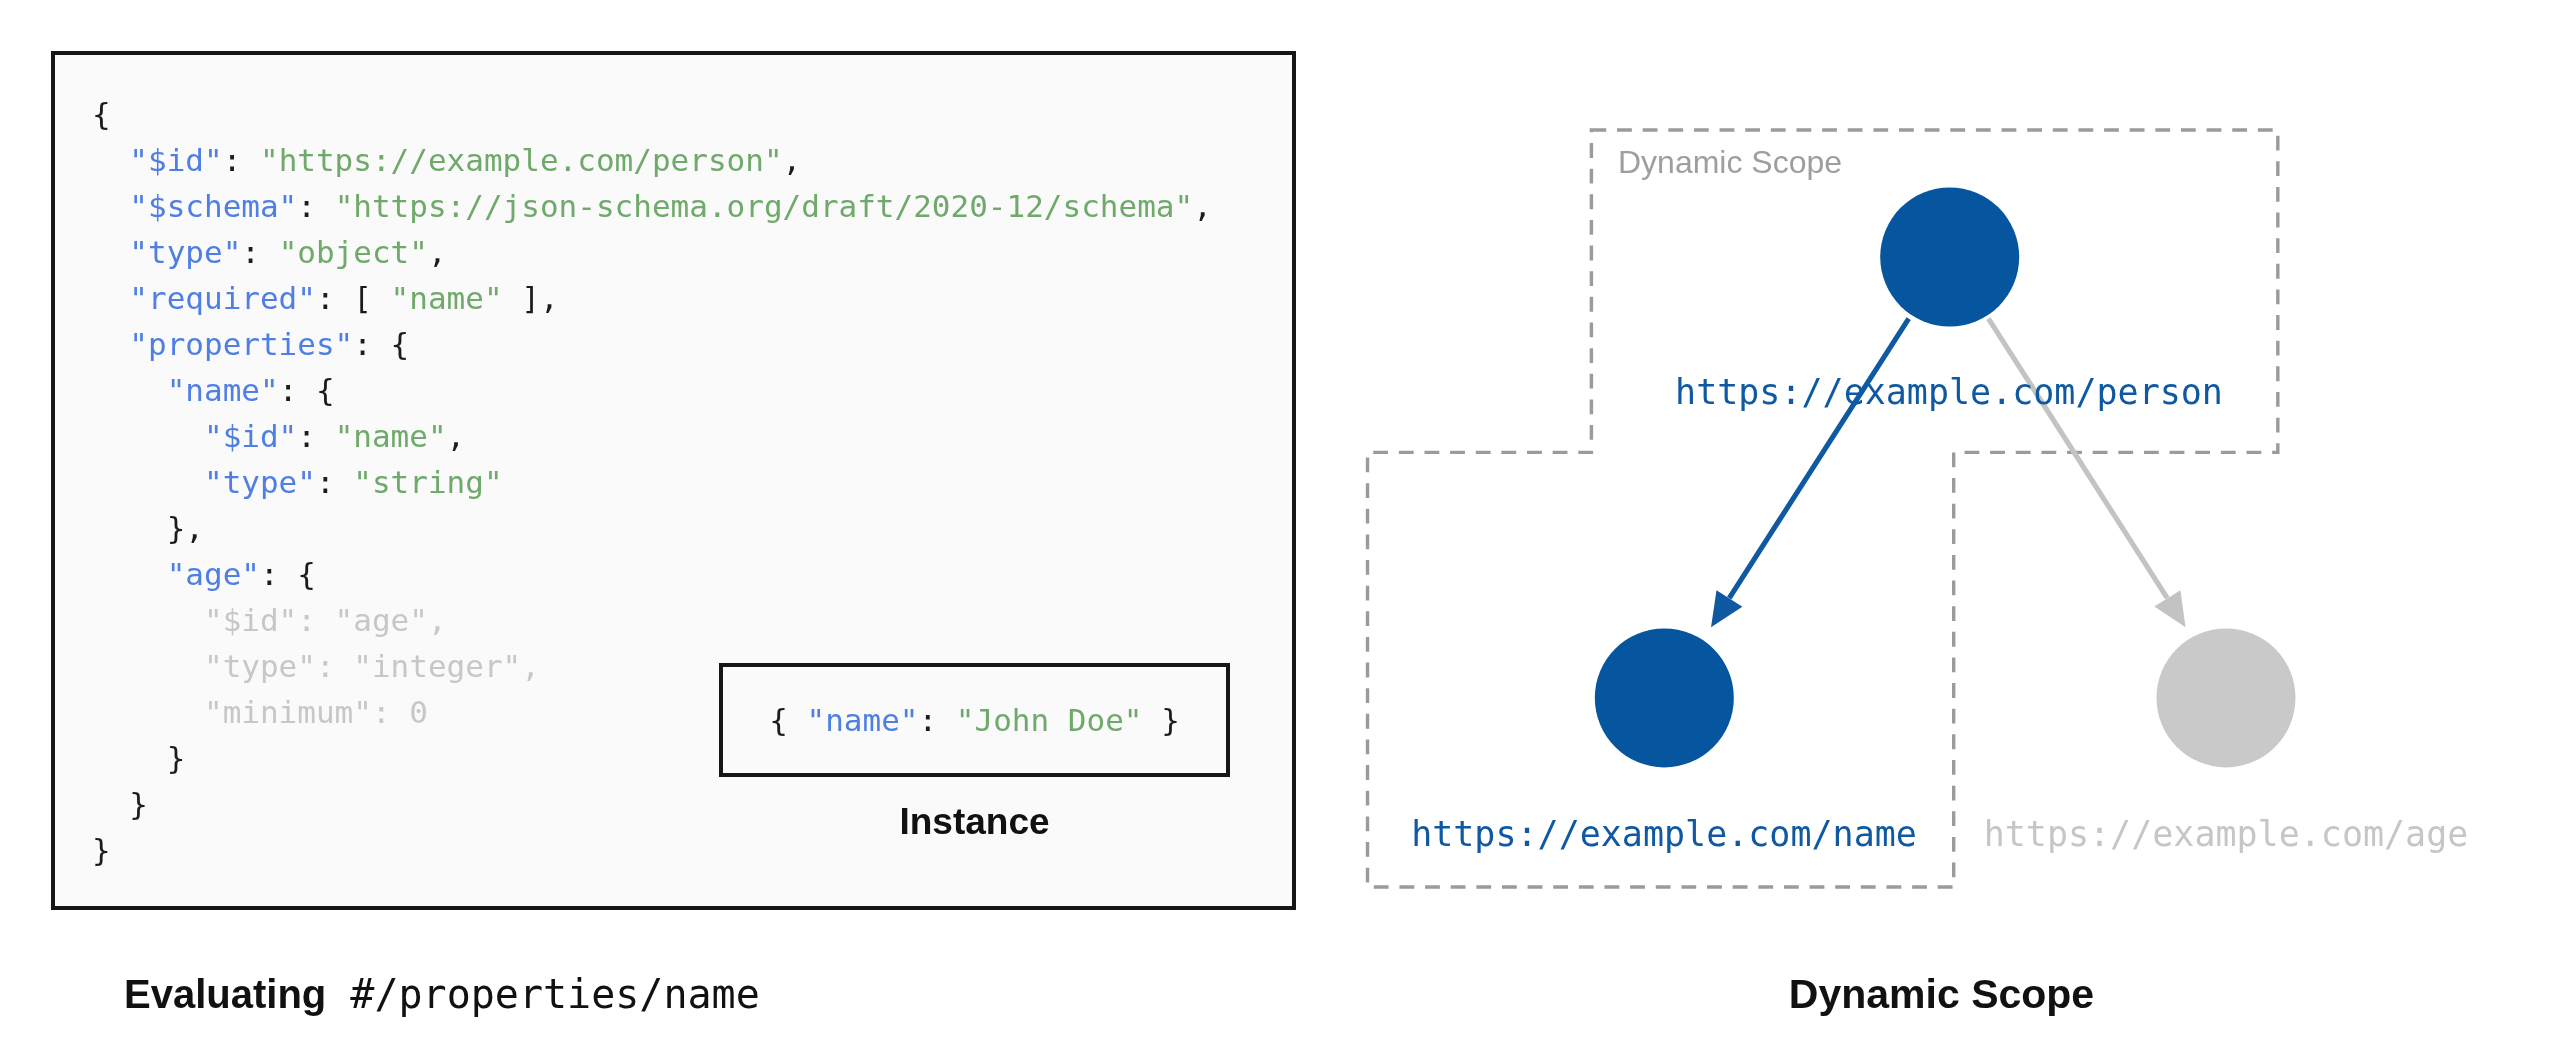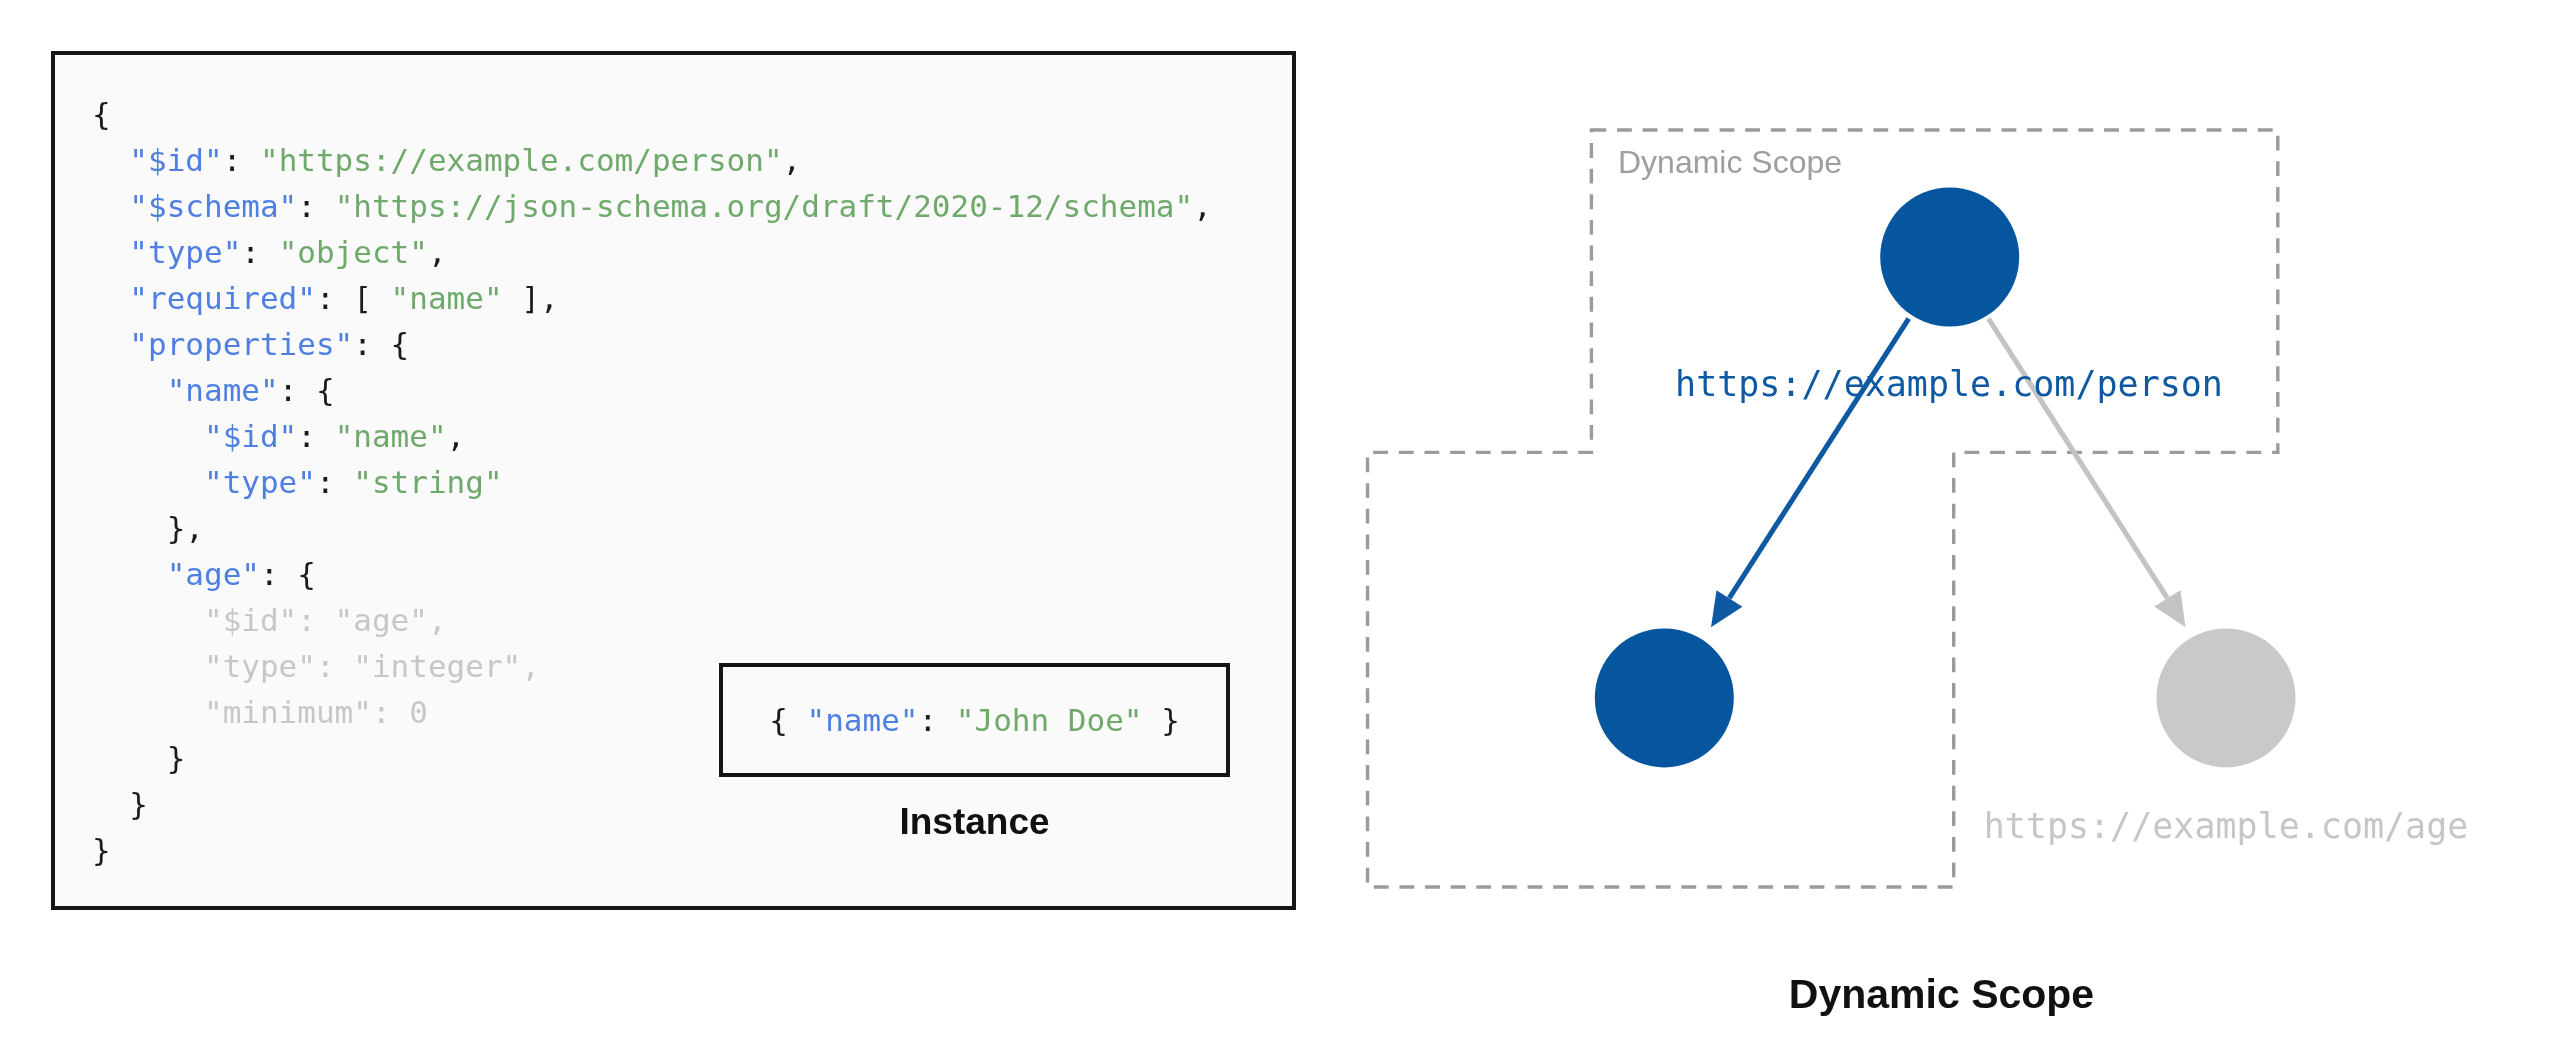--- a/index.html
+++ b/index.html
@@ -4,21 +4,21 @@
 <style>
   :root{
     --key-blue:#4f7fe3; --string-green:#6fa96b; --punct:#1b1b1b; --dim-gray:#c7c7c7;
     --node-active:#05569e; --node-inactive:#c9c9c9; --label-active:#0e59a2; --label-inactive:#c6c6c6;
     --arrow-active:#0e59a2; --arrow-inactive:#c3c3c3; --dashed-border:#9b9b9b; --scope-label-gray:#9e9e9e;
     --panel-bg:#fafafa; --panel-border:#161616;
   }
   html,body{margin:0;padding:0;background:#ffffff;}
   .page{position:relative;width:2576px;height:1053px;background:#ffffff;overflow:hidden;
         font-family:"Liberation Sans",sans-serif;}
-  .mono{font-family:"DejaVu Sans Mono",monospace;}
+  .mono{font-family:"DejaVu Sans Mono",monospace;margin-top:8px;}
 
   
   .code-block{position:absolute;left:51px;top:51px;width:1245px;height:859px;
               box-sizing:border-box;border:4px solid var(--panel-border);background:var(--panel-bg);}
   .code-lines{position:absolute;left:37px;top:36px;
               font-family:"DejaVu Sans Mono",monospace;font-size:31px;line-height:46px;}
   .code-line{white-space:pre;}
   .tok-k{color:var(--key-blue);}
   .tok-s{color:var(--string-green);}
   .tok-p{color:var(--punct);}
@@ -72,34 +72,36 @@
         <div class="code-line" style="padding-left: 2ch;"><span class="tok-p">}</span></div>
         <div class="code-line" style="padding-left: 0ch;"><span class="tok-p">}</span></div>
       </div>
   </div>
 
   <div class="instance-box">
     <div class="instance-code"><span class="tok-p">{ </span><span class="tok-k">"name"</span><span class="tok-p">: </span><span class="tok-s">"John Doe"</span><span class="tok-p"> }</span></div>
   </div>
   <div class="instance-label">Instance</div>
 
+  <div class="left-caption"><span class="cap-bold">Evaluating</span><span class="cap-mono"> #/properties/name</span></div>
 
   <svg class="diagram-svg" viewBox="2380 180 1680 1420" xmlns="http://www.w3.org/2000/svg">
     <path d="M 2795 229 L 4000 229 L 4000 795 L 3431 795 L 3431 1558 L 2402 1558 L 2402 795 L 2795 795 Z" fill="none" stroke-width="6" stroke-dasharray="26 19" stroke="#9b9b9b"></path>
 
     <path d="M 3352 560 L 3037 1051" stroke-width="9" fill="none" stroke="#0e59a2"></path>
     <polygon points="3005,1102 3014.6,1036.9 3060,1066.1" fill="#0e59a2"></polygon>
 
     <path d="M 3492 560 L 3806 1051" stroke-width="9" fill="none" stroke="#c3c3c3"></path>
     <polygon points="3838,1102 3783.2,1065.6 3829,1036.9" fill="#c3c3c3"></polygon>
 
     <circle cx="3424" cy="452" r="122" fill="#05569e"></circle>
     <circle cx="2923" cy="1226" r="122" fill="#05569e"></circle>
     <circle cx="3909" cy="1226" r="122" fill="#c9c9c9"></circle>
   </svg>
 
   <div class="scope-label">Dynamic Scope</div>
   <div class="node-label person mono">https://example.com/person</div>
+  <div class="node-label name mono">https://example.com/name</div>
   <div class="node-label age mono">https://example.com/age</div>
   <div class="right-caption">Dynamic Scope</div>
 
 </div>
 
 
 </body></html>

